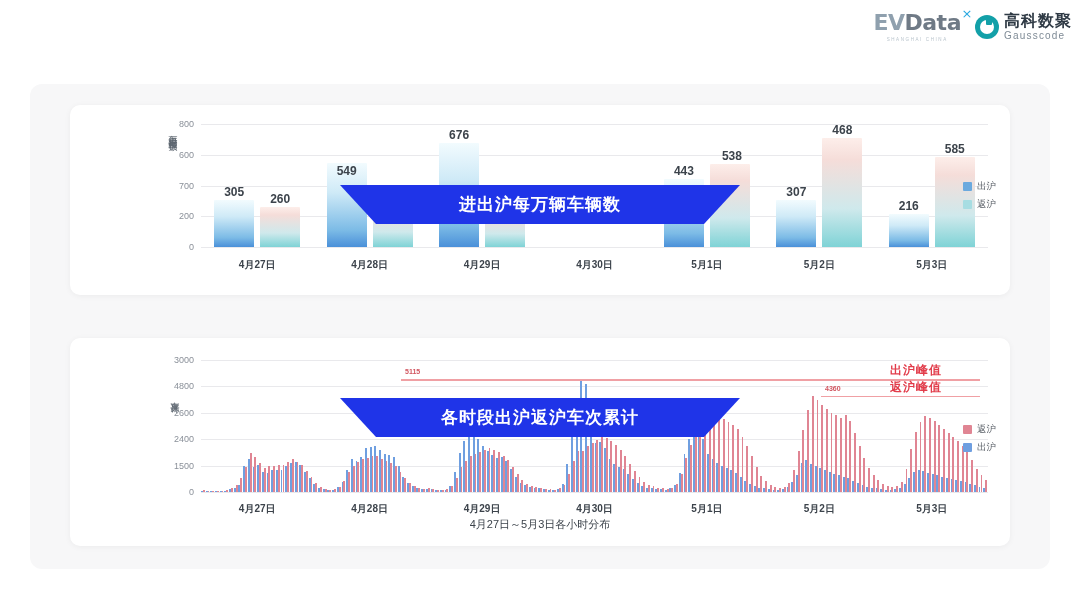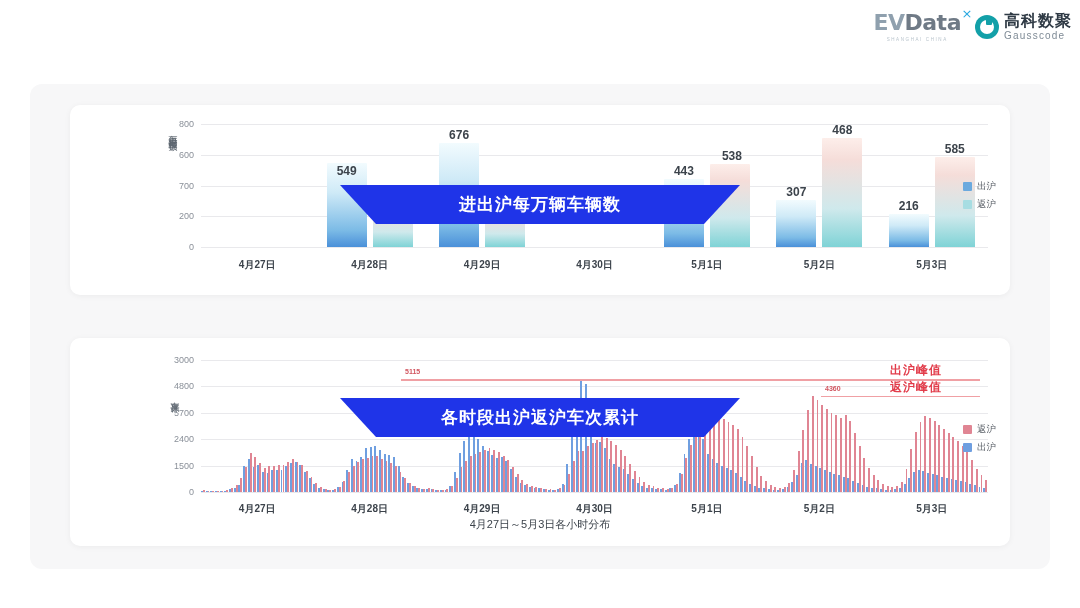--- a/index.html
+++ b/index.html
@@ -174,20 +174,26 @@
         <div class="gridline" style="left: 131px; top: 142px; width: 787px;"></div>
         <div class="ytick" style="left: 91px; top: 142px; width: 33px;">0</div>
         <div class="gridline" style="left: 131px; top: 111.25px; width: 787px;"></div>
         <div class="ytick" style="left: 91px; top: 111.25px; width: 33px;">200</div>
         <div class="gridline" style="left: 131px; top: 80.5px; width: 787px;"></div>
         <div class="ytick" style="left: 91px; top: 80.5px; width: 33px;">700</div>
         <div class="gridline" style="left: 131px; top: 49.75px; width: 787px;"></div>
         <div class="ytick" style="left: 91px; top: 49.75px; width: 33px;">600</div>
         <div class="gridline" style="left: 131px; top: 19px; width: 787px;"></div>
         <div class="ytick" style="left: 91px; top: 19px; width: 33px;">800</div>
+        <div class="grp" style="left: 144.214px; top: 19px; width: 86px;">
+          <div class="bar out" style="height: 46.8937px;"></div>
+          <div class="blabel" style="left: 20px; top: 61.1063px;">305</div>
+          <div class="bar back" style="height: 39.975px;"></div>
+          <div class="blabel" style="left: 66px; top: 68.025px;">260</div>
+        </div>
         <div class="xlabel" style="left: 187.214px; top: 153px;">4月27日</div>
         <div class="grp" style="left: 256.643px; top: 19px; width: 86px;">
           <div class="bar out" style="height: 84.4087px;"></div>
           <div class="blabel" style="left: 20px; top: 23.5912px; margin-top: 16px;">549</div>
           <div class="bar back" style="height: 43.05px;"></div>
           <div class="blabel" style="left: 66px; top: 64.95px;">280</div>
         </div>
         <div class="xlabel" style="left: 299.643px; top: 153px;">4月28日</div>
         <div class="grp" style="left: 369.071px; top: 19px; width: 86px;">
           <div class="bar out" style="height: 103.935px;"></div>
@@ -235,21 +241,21 @@
   <div class="card card-bottom">
     <div class="chart" id="chart2">
         <div class="ylabel" style="left: 98px; top: 56px; height: 60px;">车次累计</div>
         <div class="gridline" style="left: 131px; top: 154px; width: 787px;"></div>
         <div class="ytick" style="left: 89px; top: 154px; width: 35px;">0</div>
         <div class="gridline" style="left: 131px; top: 127.6px; width: 787px;"></div>
         <div class="ytick" style="left: 89px; top: 127.6px; width: 35px;">1500</div>
         <div class="gridline" style="left: 131px; top: 101.2px; width: 787px;"></div>
         <div class="ytick" style="left: 89px; top: 101.2px; width: 35px;">2400</div>
         <div class="gridline" style="left: 131px; top: 74.8px; width: 787px;"></div>
-        <div class="ytick" style="left: 89px; top: 74.8px; width: 35px;">5700</div>
+        <div class="ytick" style="left: 89px; top: 74.8px; width: 35px;">2600</div>
         <div class="gridline" style="left: 131px; top: 48.4px; width: 787px;"></div>
         <div class="ytick" style="left: 89px; top: 48.4px; width: 35px;">4800</div>
         <div class="gridline" style="left: 131px; top: 22px; width: 787px;"></div>
         <div class="ytick" style="left: 89px; top: 22px; width: 35px;">3000</div>
         <div style="position: absolute; left: 131px; top: 22px; width: 787px; height: 132px;">
           <div class="hbar o" style="left: 0px; width: 1.87381px; height: 1.32px;"></div>
           <div class="hbar r" style="left: 1.87381px; width: 1.87381px; height: 1.76px;"></div>
           <div class="hbar o" style="left: 4.68452px; width: 1.87381px; height: 0.88px;"></div>
           <div class="hbar r" style="left: 6.55833px; width: 1.87381px; height: 1.1px;"></div>
           <div class="hbar o" style="left: 9.36905px; width: 1.87381px; height: 0.66px;"></div>

